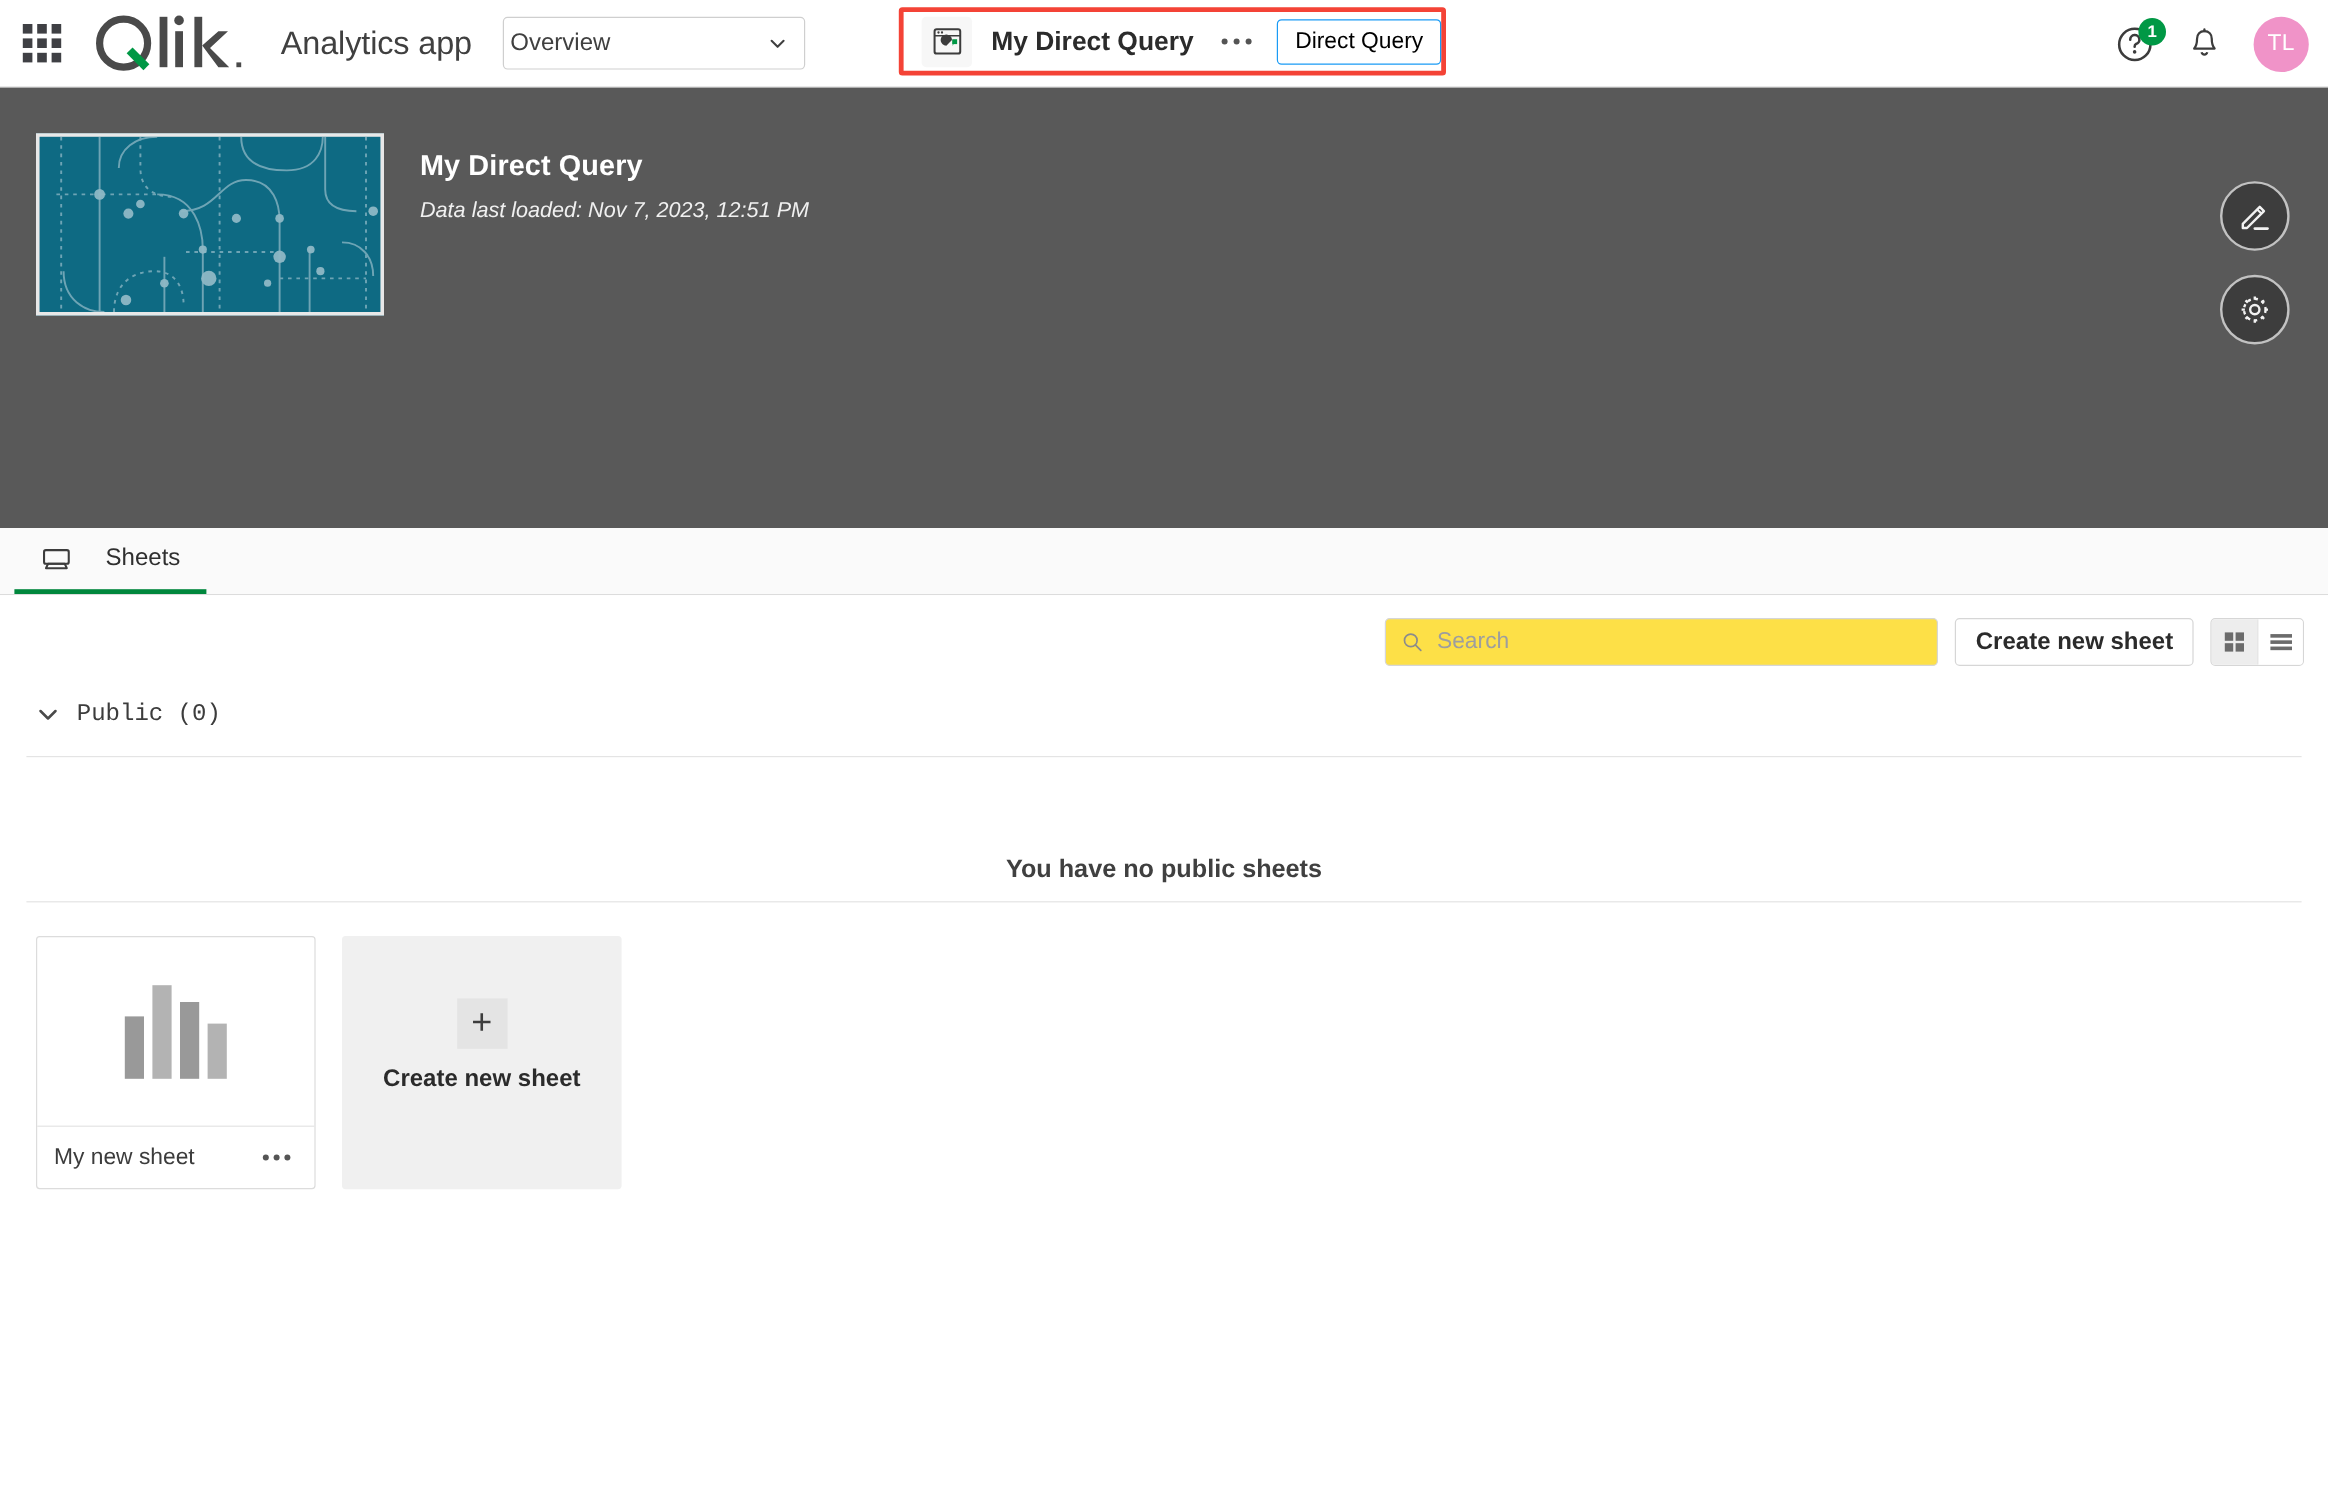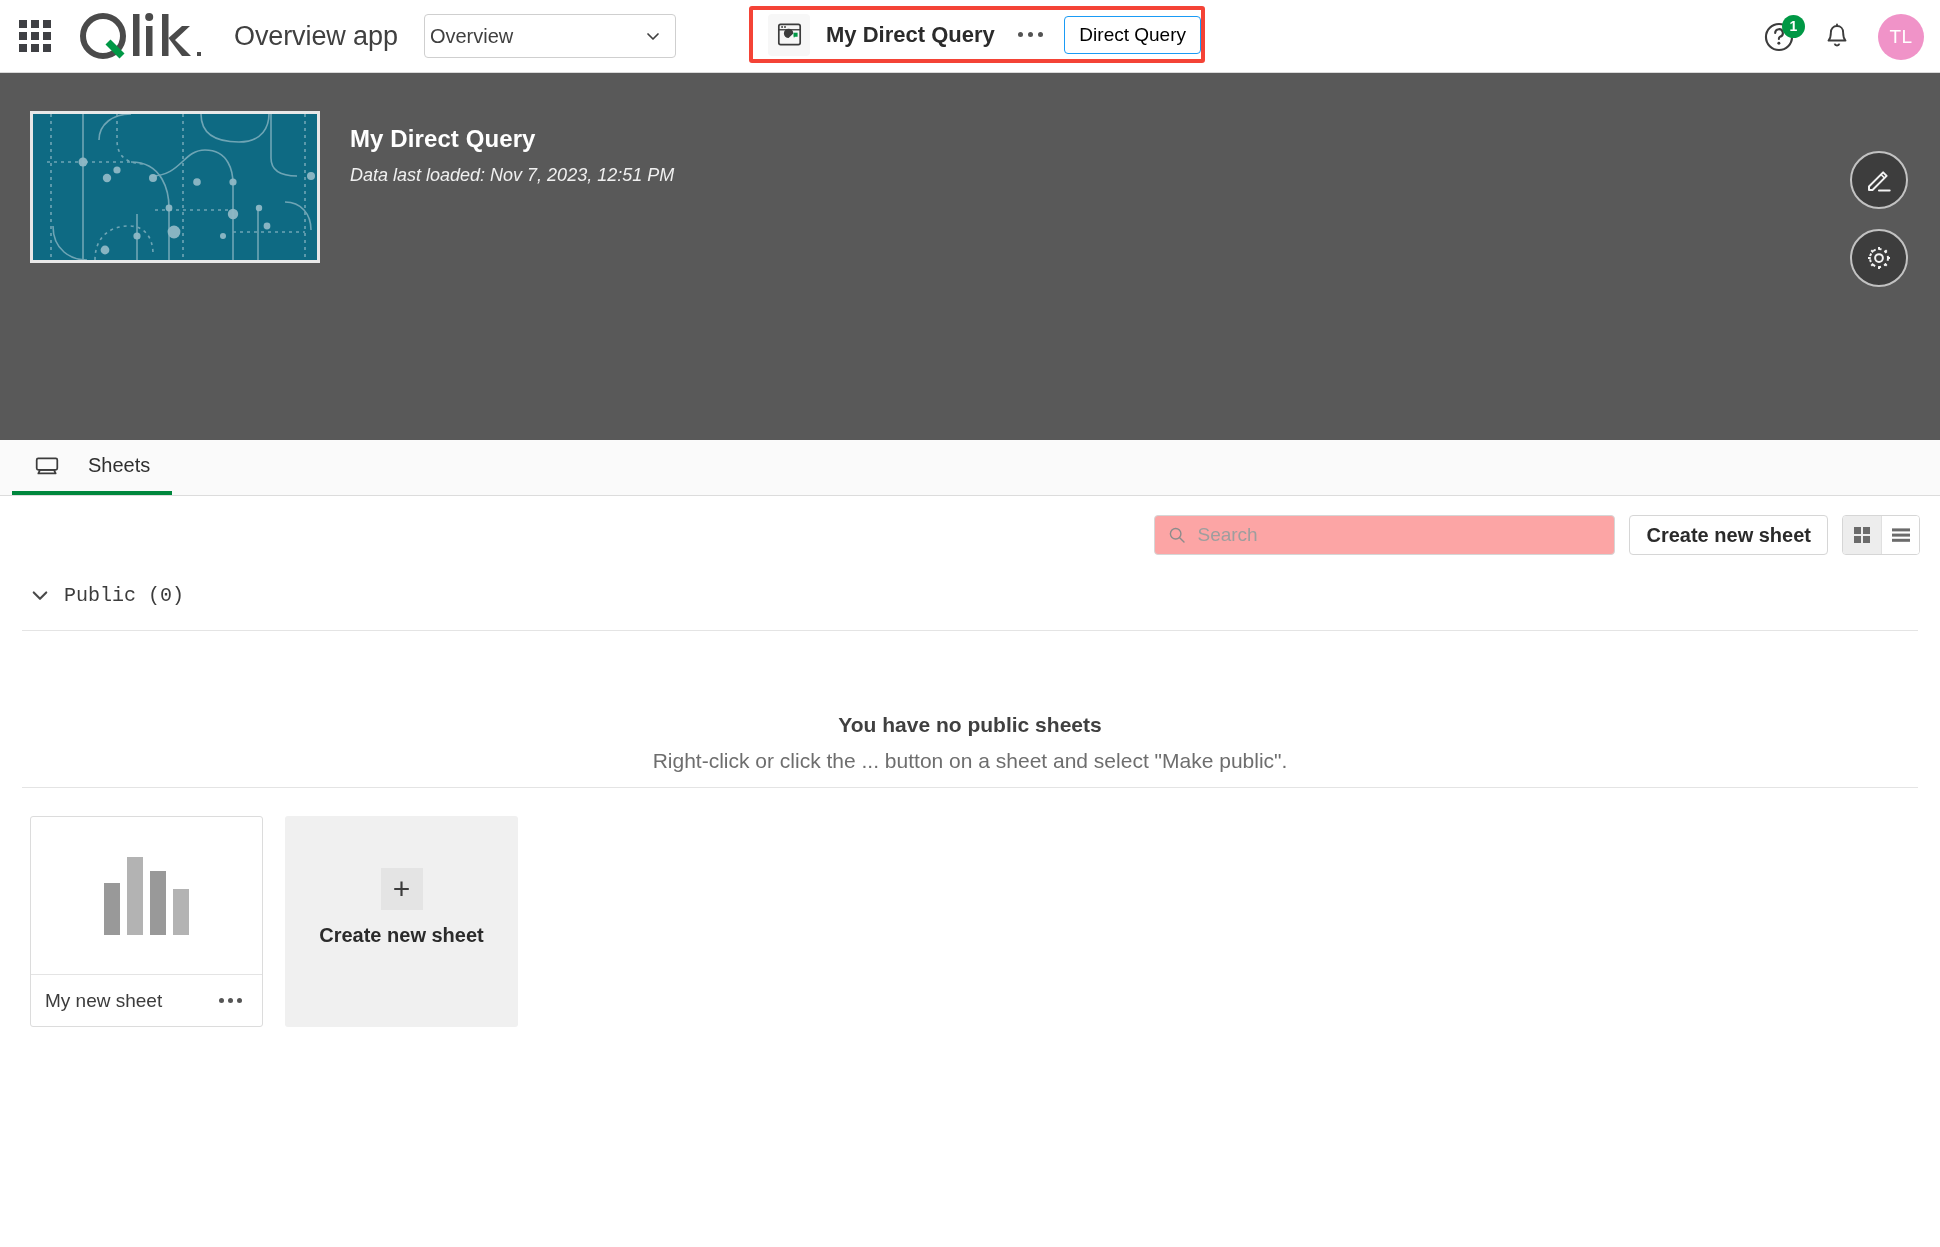--- a/index.html
+++ b/index.html
@@ -169,21 +169,21 @@
     height: 78px;
     display: flex; align-items: center; justify-content: flex-end;
     padding: 0 20px 0 0;
     gap: 14px;
   }
   .search-box {
     width: 461px; height: 40px;
     border: 1px solid #d6d6d6; border-radius: 4px;
     display: flex; align-items: center;
     padding: 0 12px; gap: 10px;
-    background: #fca5a5;
+    background: #fde047;
   }
   .search-box input {
     border: 0; outline: 0; flex: 1;
     font-size: 19px; color: #404040;
     font-family: "Liberation Sans", sans-serif;
     background: transparent;
   }
   .search-box input::placeholder { color: #9e9e9e; }
   .btn-outline {
     height: 40px; padding: 0 16px;
@@ -290,21 +290,21 @@
       <path d="M32 30 L46 44" stroke="#009845" stroke-width="7" stroke-linecap="butt"></path>
       <rect x="57" y="2" width="6.5" height="42" fill="#4a4a4a"></rect>
       <rect x="70" y="14" width="6.5" height="30" fill="#4a4a4a"></rect>
       <circle cx="73.2" cy="5" r="4" fill="#4a4a4a"></circle>
       <rect x="86" y="2" width="6.5" height="42" fill="#4a4a4a"></rect>
       <path d="M92.5 26 L106 14 L114 14 L99 28 L115 44 L106 44 Z" fill="#4a4a4a"></path>
       <rect x="121" y="40" width="4" height="4" fill="#4a4a4a"></rect>
     </svg>
   </div>
 
-  <div class="app-type">Overview app</div>
+  <div class="app-type">Analytics app</div>
 
   <div class="overview-select">
     <span>Overview</span>
     <svg class="chev" viewBox="0 0 16 16">
       <path d="M3 6 L8 11 L13 6" fill="none" stroke="#404040" stroke-width="1.7" stroke-linecap="round" stroke-linejoin="round"></path>
     </svg>
   </div>
 
   <div class="app-chip-group">
     <div class="app-icon-box">
@@ -460,21 +460,20 @@
   <div class="section-head">
     <svg width="20" height="20" viewBox="0 0 16 16">
       <path d="M3 6 L8 11 L13 6" fill="none" stroke="#4a4a4a" stroke-width="1.7" stroke-linecap="round" stroke-linejoin="round"></path>
     </svg>
     <span>Public (0)</span>
   </div>
   <div class="divider"></div>
 
   <div class="empty-state">
     <div class="empty-title">You have no public sheets</div>
-    <div class="empty-sub">Right-click or click the ... button on a sheet and select "Make public".</div>
   </div>
 
   <div class="divider"></div>
 
   <div class="cards-row">
     <div class="sheet-card">
       <div class="sheet-preview">
         <div class="mini-bars">
           <i style="height:52px;background:#999999"></i>
           <i style="height:78px;background:#b3b3b3"></i>

